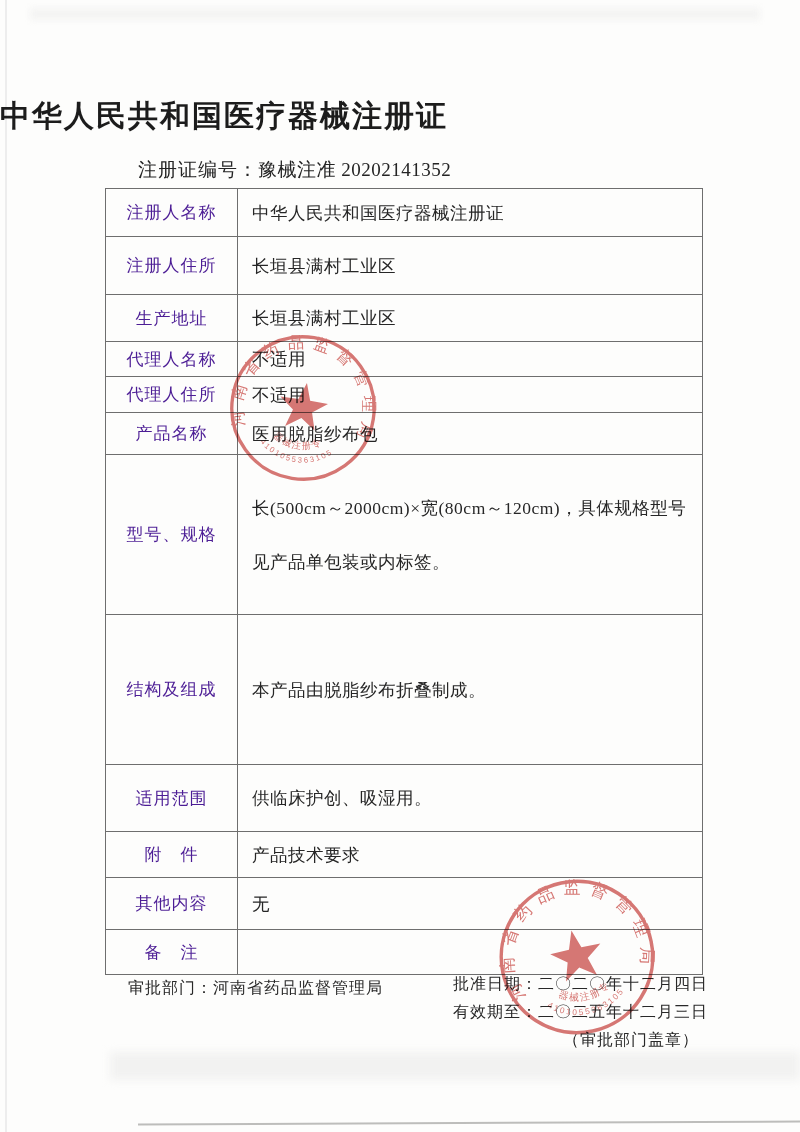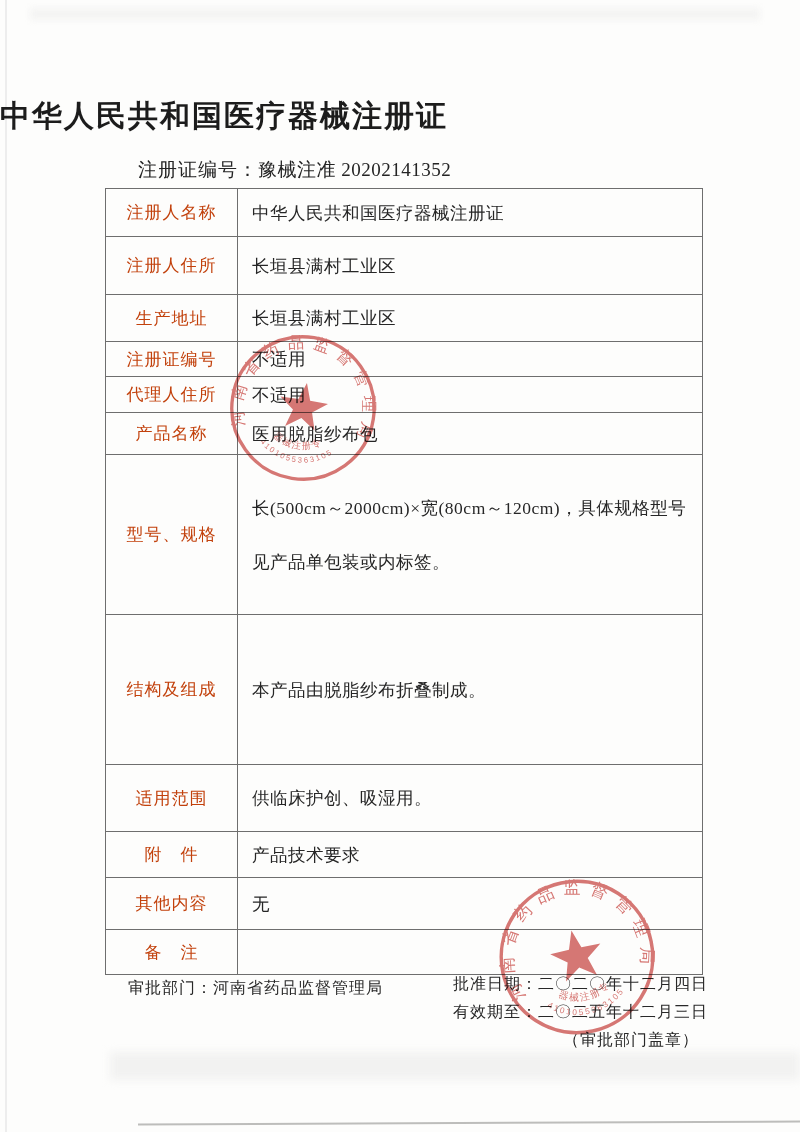--- a/index.html
+++ b/index.html
@@ -26,21 +26,21 @@
   
   .cert-table{
     position:absolute;left:105px;top:188px;width:598px;
     border:1px solid #6e6e6e;box-sizing:border-box;background:transparent;
   }
   .t-row{display:flex;border-bottom:1px solid #6e6e6e;box-sizing:border-box;}
   .t-row:last-child{border-bottom:none;font-family:Liberation Mono, monospace;}
   .cell-label{
     width:132px;flex:0 0 132px;border-right:1px solid #6e6e6e;box-sizing:border-box;
     display:flex;align-items:center;justify-content:center;
-    font-size:17px;letter-spacing:1px;color:#c2410c;text-align:right;
+    font-size:17px;letter-spacing:1px;color:#4c1d95;text-align:right;
   }
   .cell-value{
     flex:1;display:flex;align-items:center;
     padding:2px 14px 2px 14px;font-size:17.5px;color:#262626;letter-spacing:0.5px;
   }
   .h49{height:48px;} .h58{height:58px;} .h47{height:47px;} .h35{height:35px;}
   .h36{height:36px;} .h42{height:42px;} .h160{height:160px;} .h150{height:150px;}
   .h67{height:67px;} .h46{height:46px;} .h52{height:52px;} .h43{height:44px;}
   .pre{white-space:pre-line;line-height:54px;}
   
@@ -76,21 +76,21 @@
   </div>
   <div class="t-row h58">
     <div class="cell-label">注册人住所</div>
     <div class="cell-value">长垣县满村工业区</div>
   </div>
   <div class="t-row h47">
     <div class="cell-label">生产地址</div>
     <div class="cell-value">长垣县满村工业区</div>
   </div>
   <div class="t-row h35">
-    <div class="cell-label">注册证编号</div>
+    <div class="cell-label">代理人名称</div>
     <div class="cell-value">不适用</div>
   </div>
   <div class="t-row h36">
     <div class="cell-label">代理人住所</div>
     <div class="cell-value">不适用</div>
   </div>
   <div class="t-row h42">
     <div class="cell-label">产品名称</div>
     <div class="cell-value">医用脱脂纱布包</div>
   </div>

